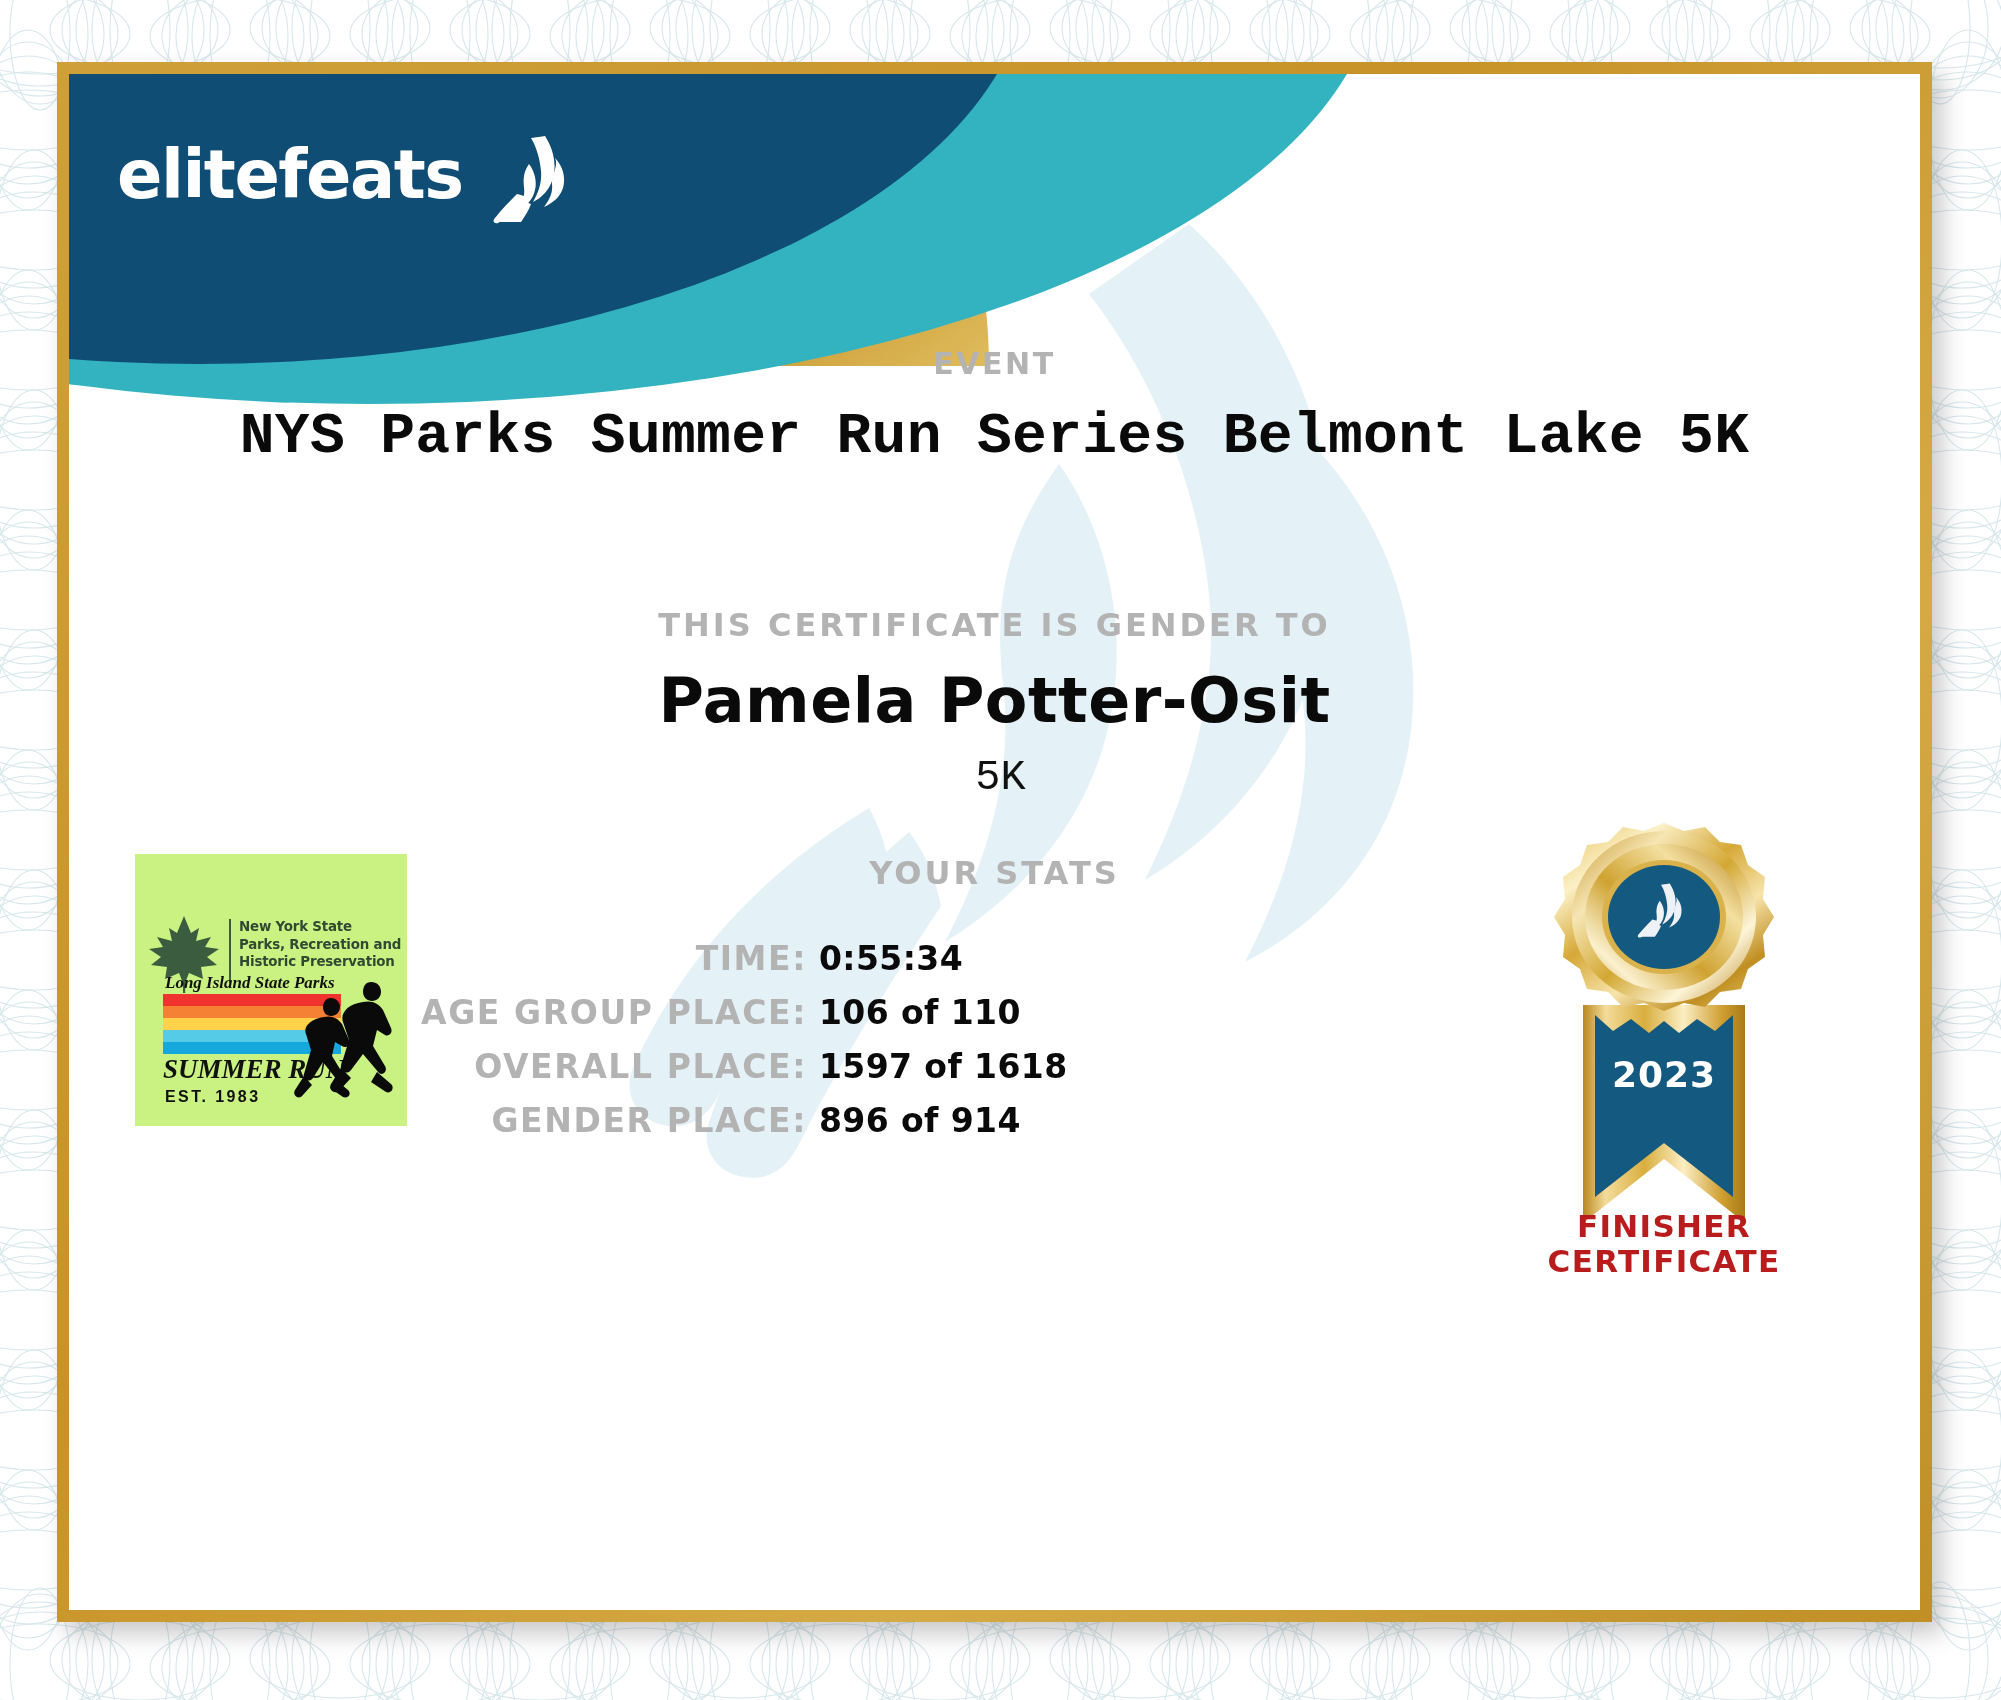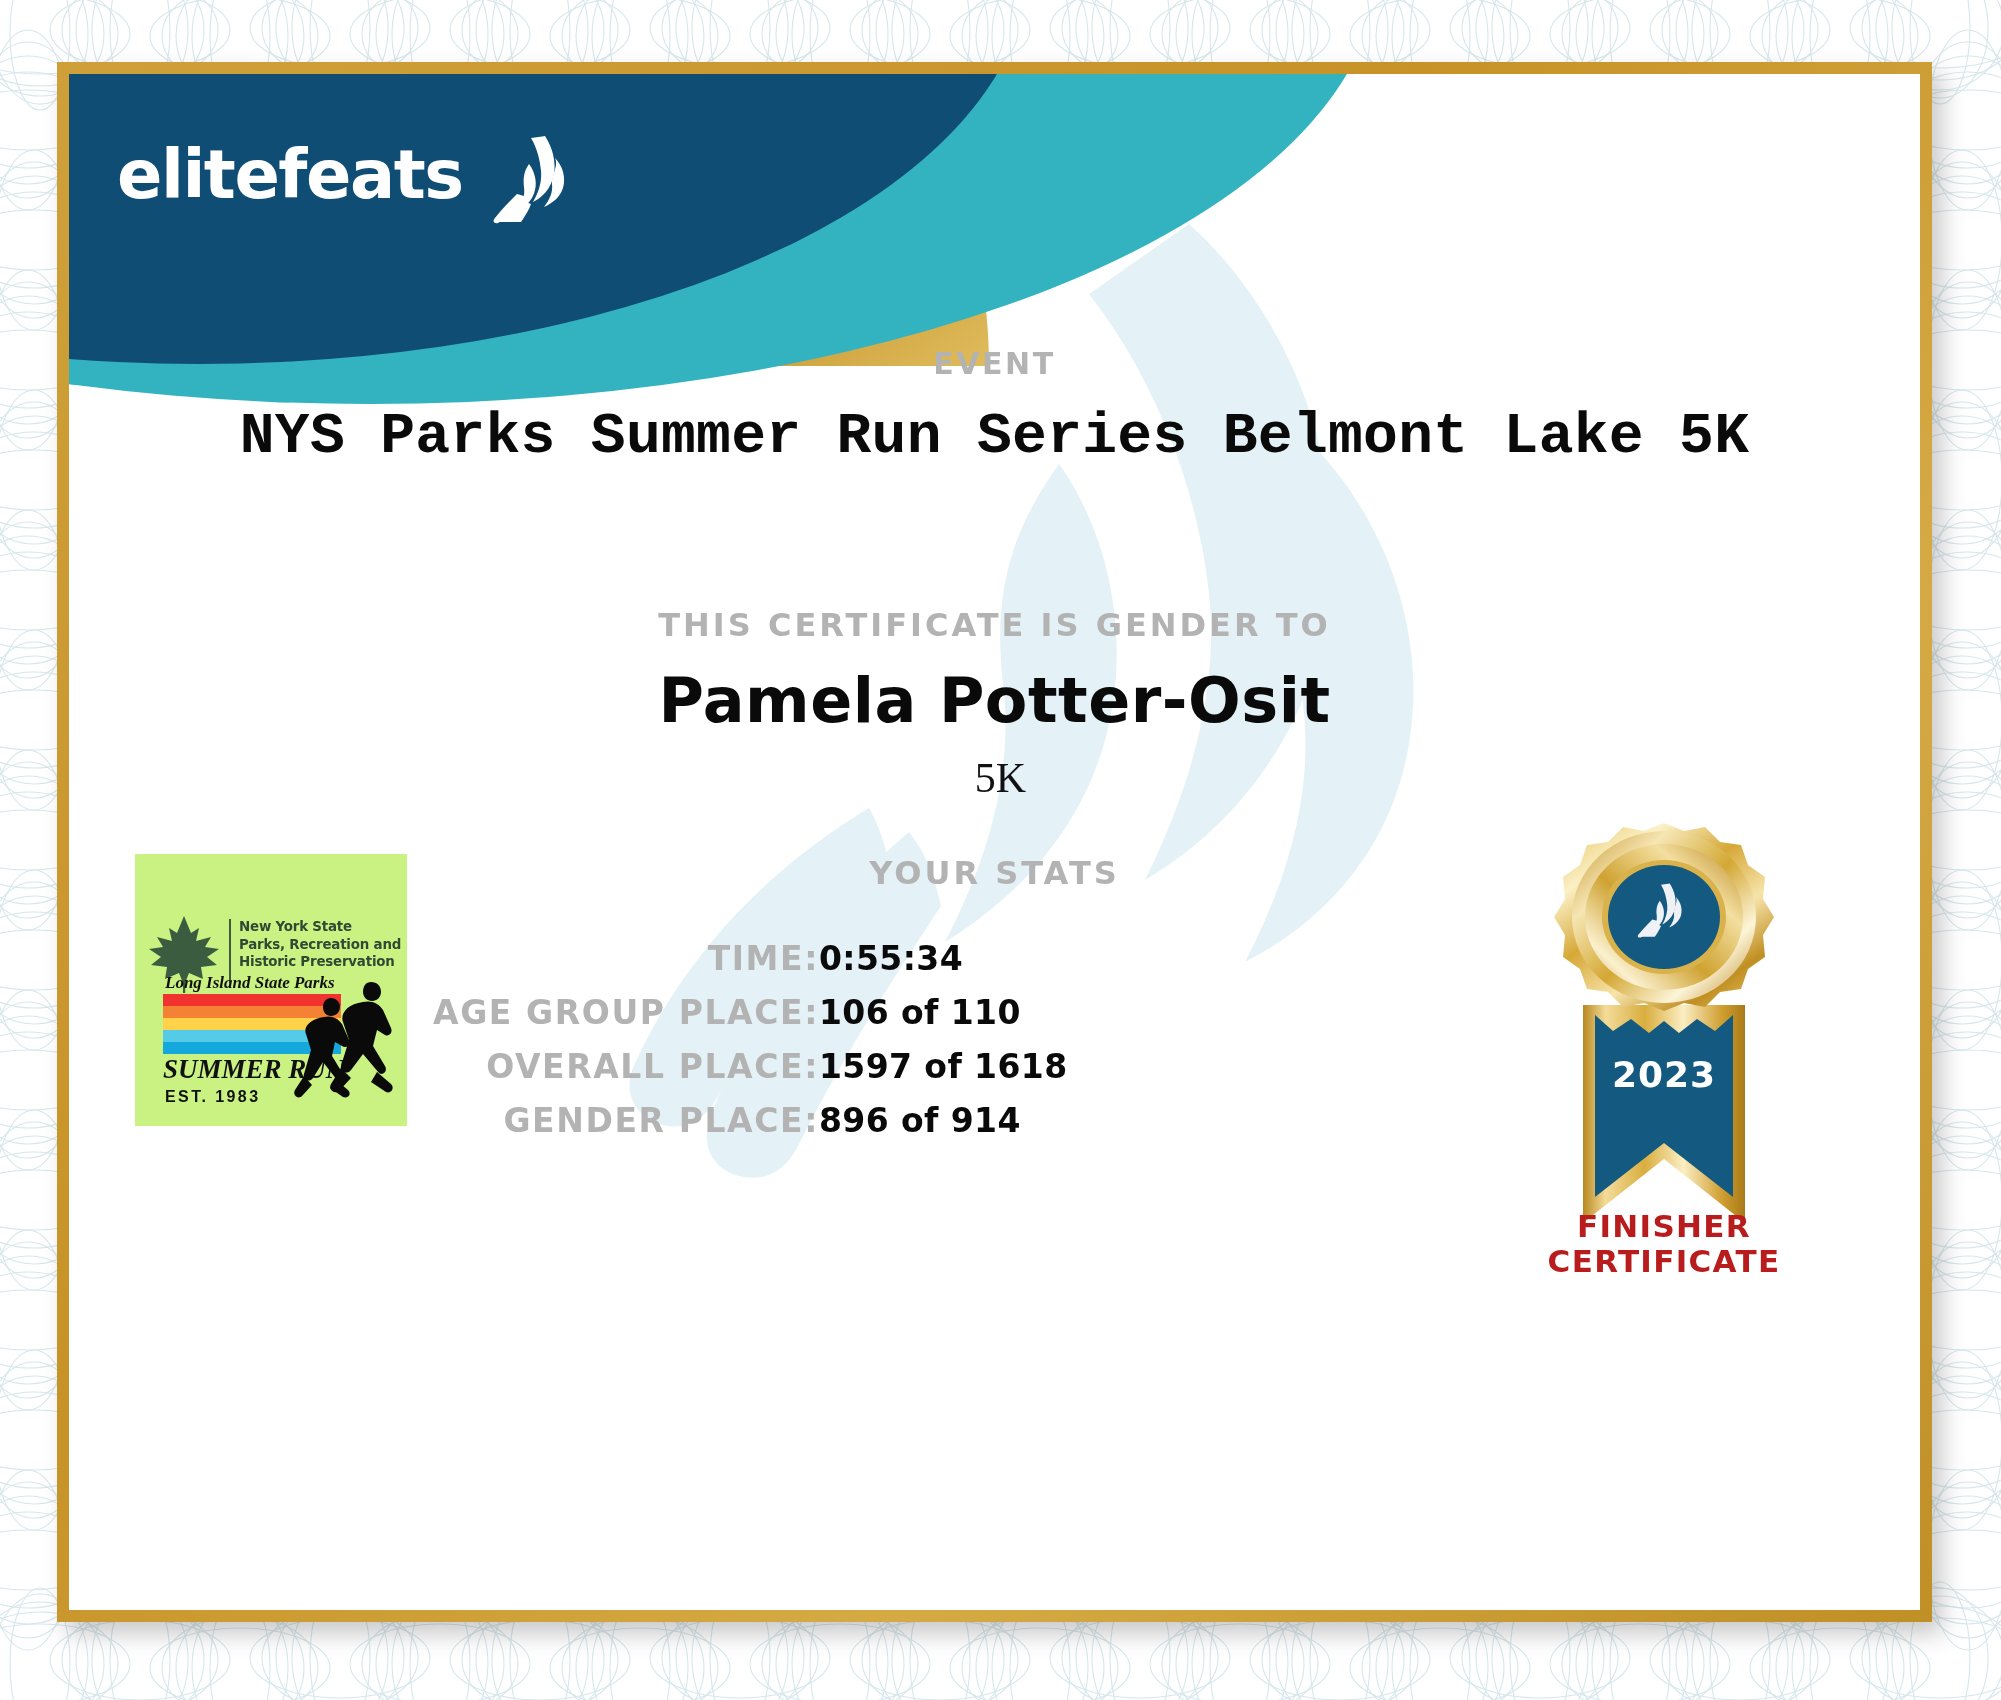--- a/index.html
+++ b/index.html
@@ -101,21 +101,21 @@
     font-weight:bold;
     letter-spacing:0.5px;
     font-family:"DejaVu Sans", sans-serif;
   }
   #recipient-event{
     position:absolute;left:0;right:0;top:680px;
     text-align:center;
     color:#111111;
     font-size:42px;
     font-weight:normal;
-    font-family:Liberation Serif, serif;
+    font-family:Liberation Mono, monospace;
     padding-left:12px;
   }
   #stats-label{
     position:absolute;left:0;right:0;top:780px;
     font-size:32px;
     letter-spacing:3px;
   }
 
   
   #stats-block{
@@ -132,21 +132,21 @@
     flex:1 1 auto;
     text-align:right;
     color:#b3b3b3;
     font-size:33px;
     font-weight:bold;
     letter-spacing:1.6px;
     font-family:"DejaVu Sans", sans-serif;
   }
   .stat-value{
     flex:0 0 auto;
-    margin-left:0;
+    margin-left:12px;
     width:260px;
     text-align:left;
     color:#0a0a0a;
     font-size:33px;
     font-weight:bold;
     letter-spacing:0.4px;
     font-family:"DejaVu Sans", sans-serif;
   }
 
   

